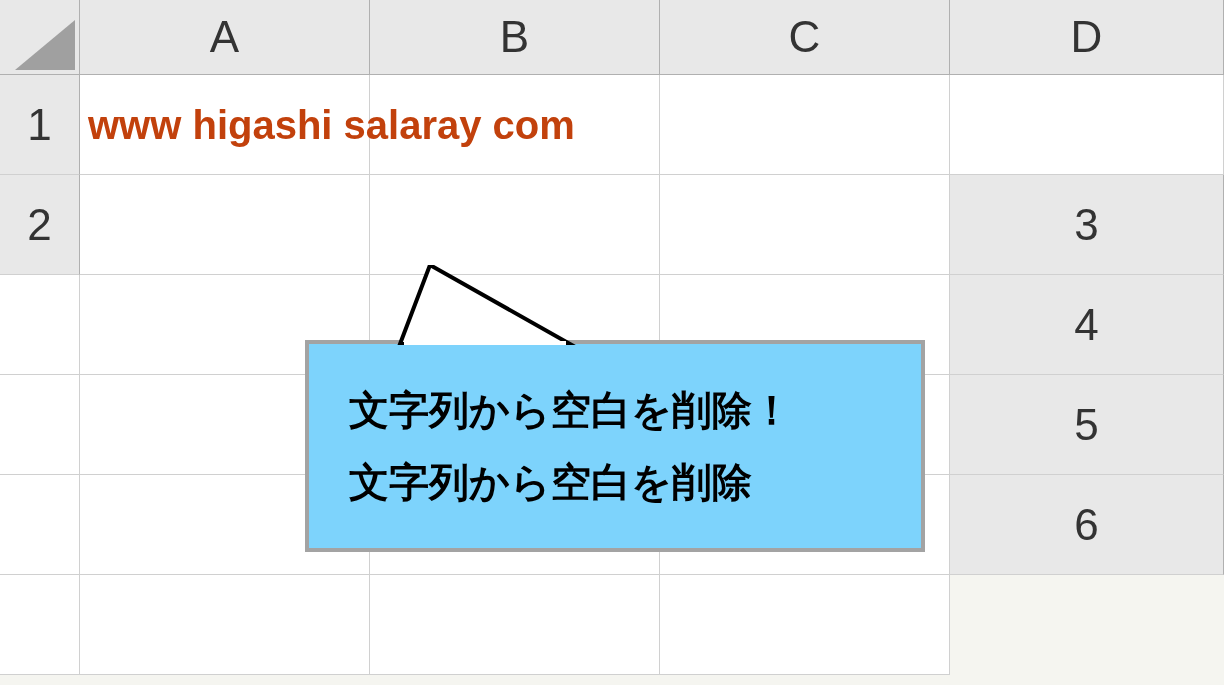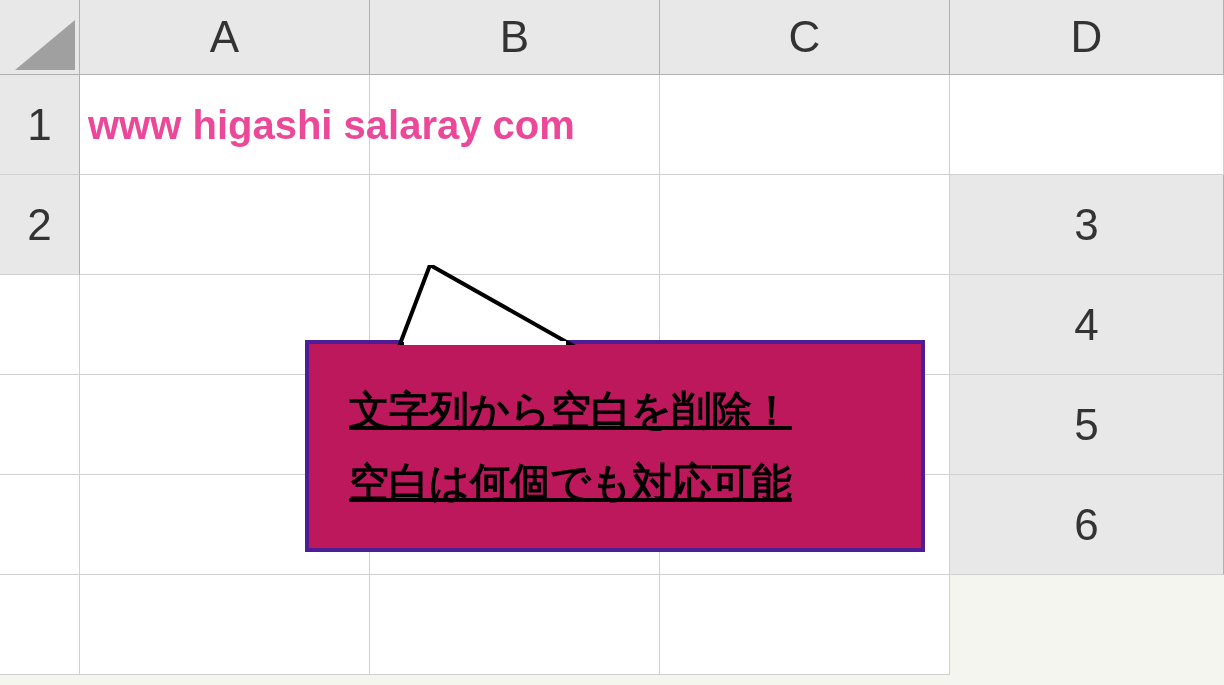--- a/index.html
+++ b/index.html
@@ -61,45 +61,44 @@
     }
     .cell {
       background: #ffffff;
       border-right: 1px solid #d0d0d0;
       border-bottom: 1px solid #d0d0d0;
       padding: 0 8px;
       display: flex;
       align-items: center;
       font-size: 40px;
       font-weight: bold;
-      color: #ec4899;
+      color: #c2410c;
       white-space: nowrap;
       overflow: visible;
       position: relative;
     }
     .cell .overflow-text {
       position: absolute;
       left: 8px;
       top: 50%;
       transform: translateY(-50%);
       z-index: 1;
       white-space: nowrap;
     }
     .callout-container {
       position: absolute;
       left: 305px;
       top: 340px;
       z-index: 10;
     }
     .callout-box {
-      background: #be185d;
-      border: 4px solid #4c1d95;
+      background: #7dd3fc;
+      border: 4px solid #a3a3a3;
       padding: 30px 40px;
       width: 620px;
-      text-decoration: underline;
     }
     .callout-text {
       font-size: 40px;
       font-weight: bold;
       color: #000;
       line-height: 1.8;
     }
     .callout-pointer {
       position: absolute;
       top: -75px;
@@ -155,15 +154,15 @@
   <div class="cell"></div>
 </div>
 
 <div class="callout-container">
   <svg class="callout-pointer" width="200" height="80" viewBox="0 0 200 80">
     <polygon points="40,0 10,79 180,79" fill="#ffffff" stroke="#000" stroke-width="4"></polygon>
     <polygon points="14,76 176,76 176,80 14,80" fill="#ffffff"></polygon>
   </svg>
   <div class="callout-box">
     <div class="callout-text">文字列から空白を削除！</div>
-    <div class="callout-text">空白は何個でも対応可能</div>
+    <div class="callout-text">文字列から空白を削除</div>
   </div>
 </div>
 
 </body></html>

